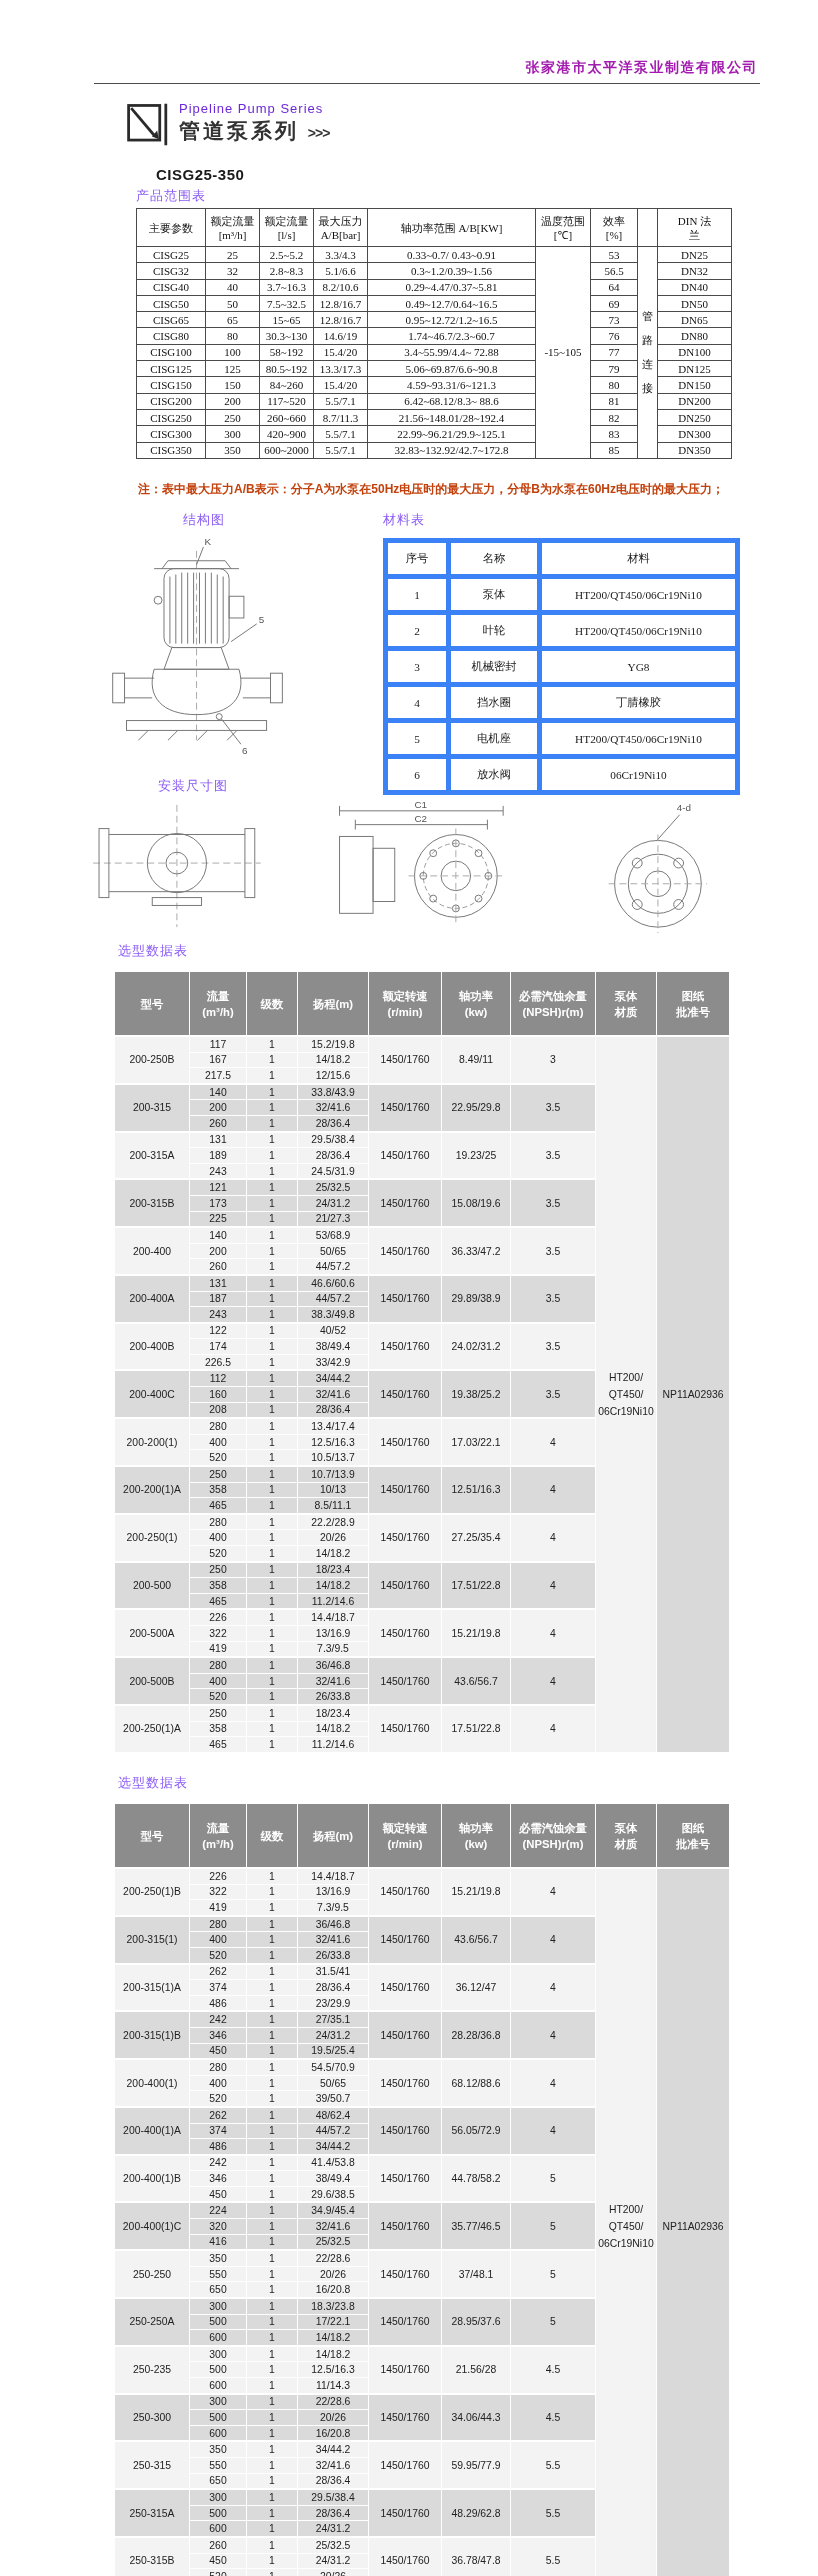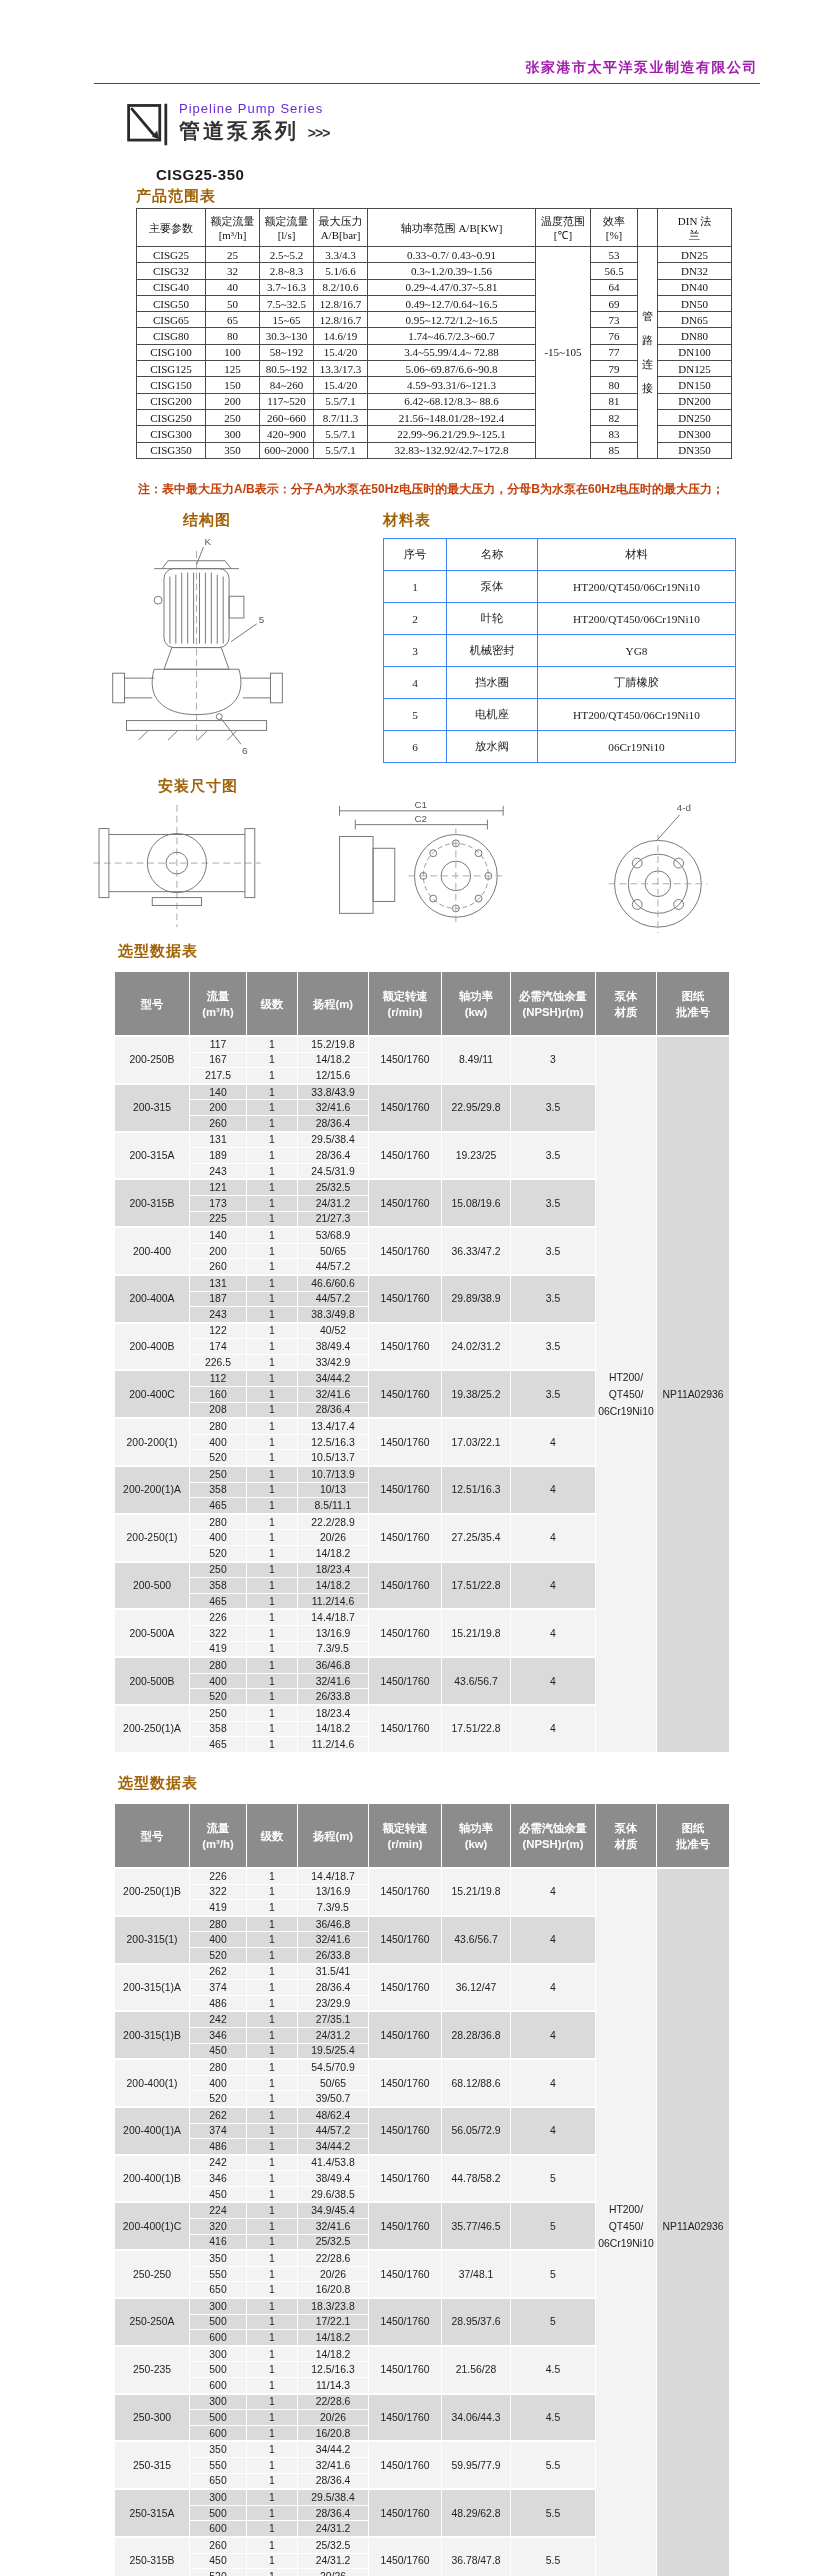--- a/index.html
+++ b/index.html
@@ -12,39 +12,39 @@
   
   .company{top:59px;right:61px;font-family:"Liberation Serif",serif;font-weight:bold;
     font-size:14px;letter-spacing:1.5px;color:#a21caf;}
   .rule{top:83px;left:94px;width:666px;height:0;border-top:1.5px solid #4a4a4a;}
   .logo-row{top:101px;left:126px;display:flex;align-items:flex-start;}
   .logo-box{width:45px;height:47px;margin-right:8px;}
   .series-txt .en{font-size:13px;color:#6d28d9;letter-spacing:1px;line-height:15px;}
   .series-txt .zh{font-size:21px;color:#333;letter-spacing:3px;font-weight:bold;line-height:30px;}
   .series-txt .arrows{font-size:14px;color:#333;letter-spacing:-1px;font-weight:bold;}
   .model-code{top:166px;left:156px;font-size:15px;font-weight:bold;letter-spacing:0.5px;}
-  .sec-title{font-size:15px;font-weight:bold;color:#a16207;letter-spacing:1px;}
+  .sec-title{font-size:13px;font-weight:normal;color:#8b5cf6;letter-spacing:1px;}
   
   .range-title{top:187px;left:136px;}
   .range-table{top:208px;left:136px;border-collapse:collapse;table-layout:fixed;
     font-family:"Liberation Serif",serif;font-size:11px;color:#111;}
   .range-table th,.range-table td{border:1px solid #4a4a4a;text-align:center;vertical-align:middle;
     padding:0 1px;white-space:pre-line;font-weight:normal;background:#fff;}
   .range-table th{height:37px;line-height:14px;}
   .range-table td{height:15.3px;}
   .range-table td.conn{line-height:24px;padding:12px 3px;font-size:11px;}
   .note{top:481px;left:138px;font-size:12px;font-weight:bold;color:#c2410c;line-height:17px;width:631px;}
   .note .l2{margin-left:26px;}
   
   .struct-title{top:511px;left:183px;}
   .mat-title{top:511px;left:383px;}
   .struct-svg{top:531px;left:91px;}
   .mat-table{top:538px;left:383px;border-collapse:collapse;table-layout:fixed;
     font-family:"Liberation Serif",serif;font-size:11.3px;}
-  .mat-table th,.mat-table td{border:1px solid #3b82f6;text-align:center;vertical-align:middle;
+  .mat-table th,.mat-table td{border:5px solid #3b82f6;text-align:center;vertical-align:middle;
     height:31px;font-weight:normal;background:#fff;padding:0 2px;}
   
   .install-title{top:777px;left:158px;}
   .install-svg{top:799px;left:91px;}
   
   .sel-title-1{top:942px;left:118px;}
   .sel-title-2{top:1774px;left:118px;}
   table.sel{border-collapse:collapse;table-layout:fixed;font-size:10.4px;color:#222;}
   .sel-1{top:971px;left:114px;}
   .sel-2{top:1803px;left:114px;}

